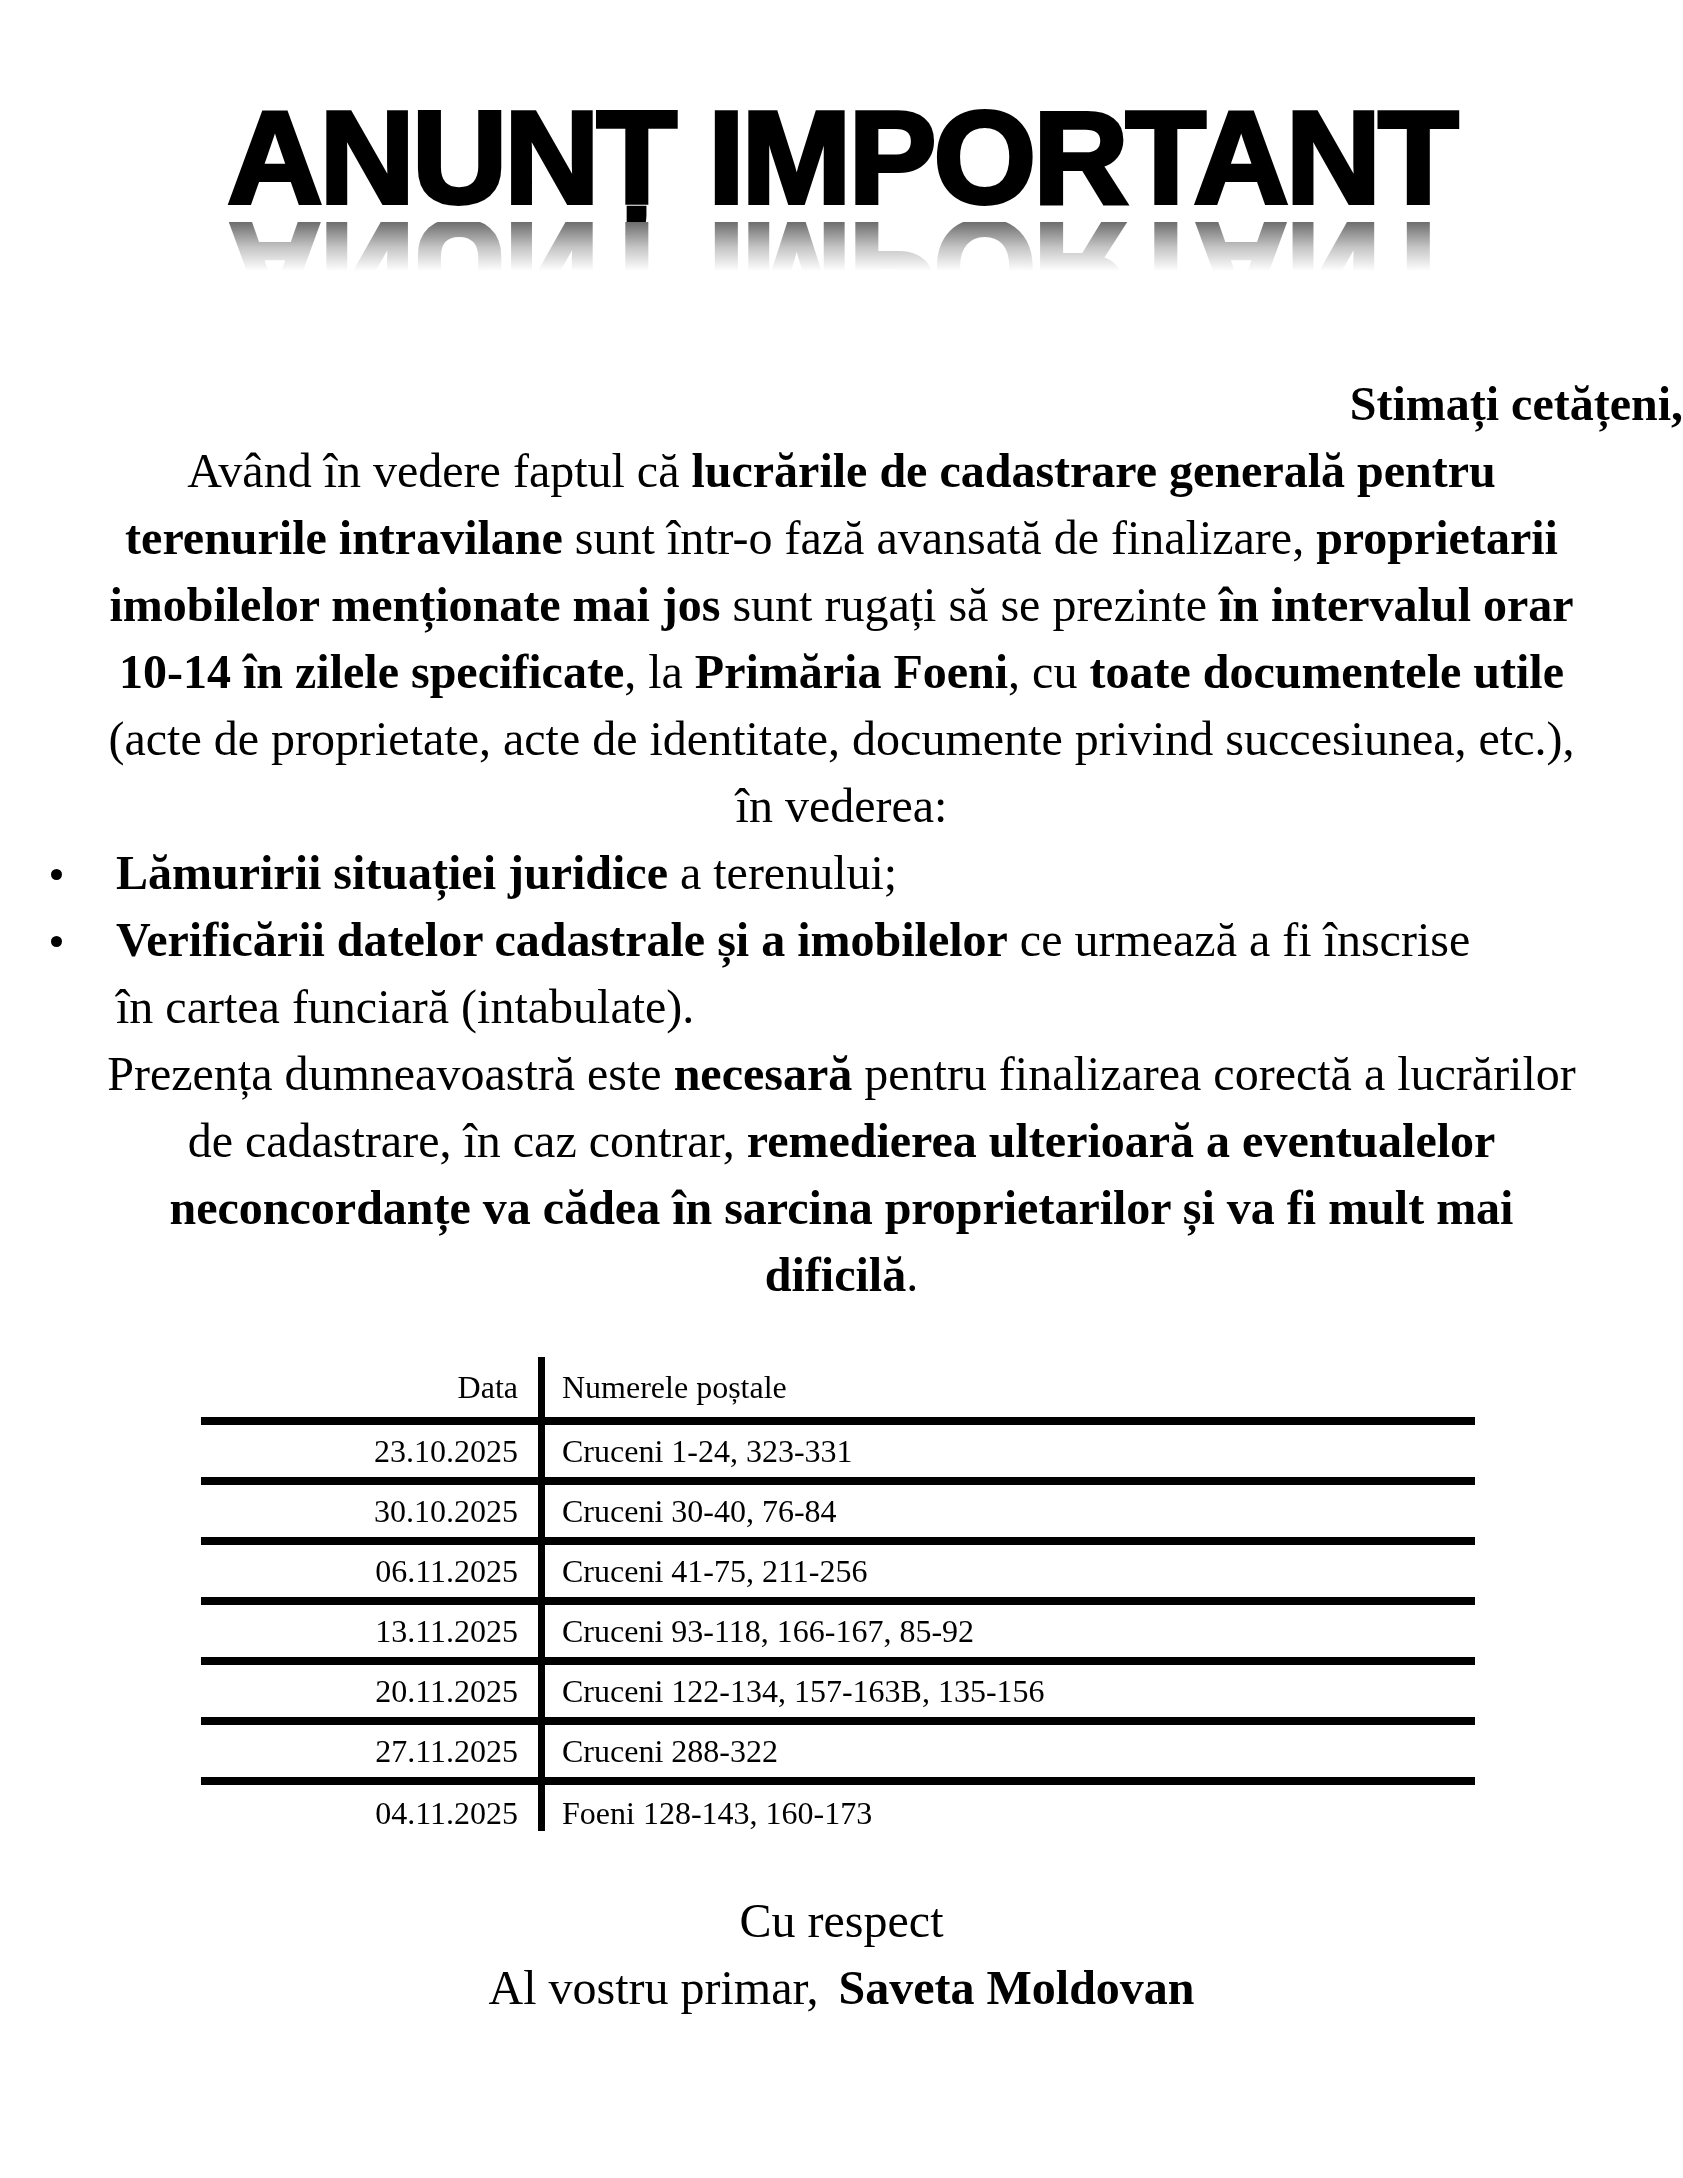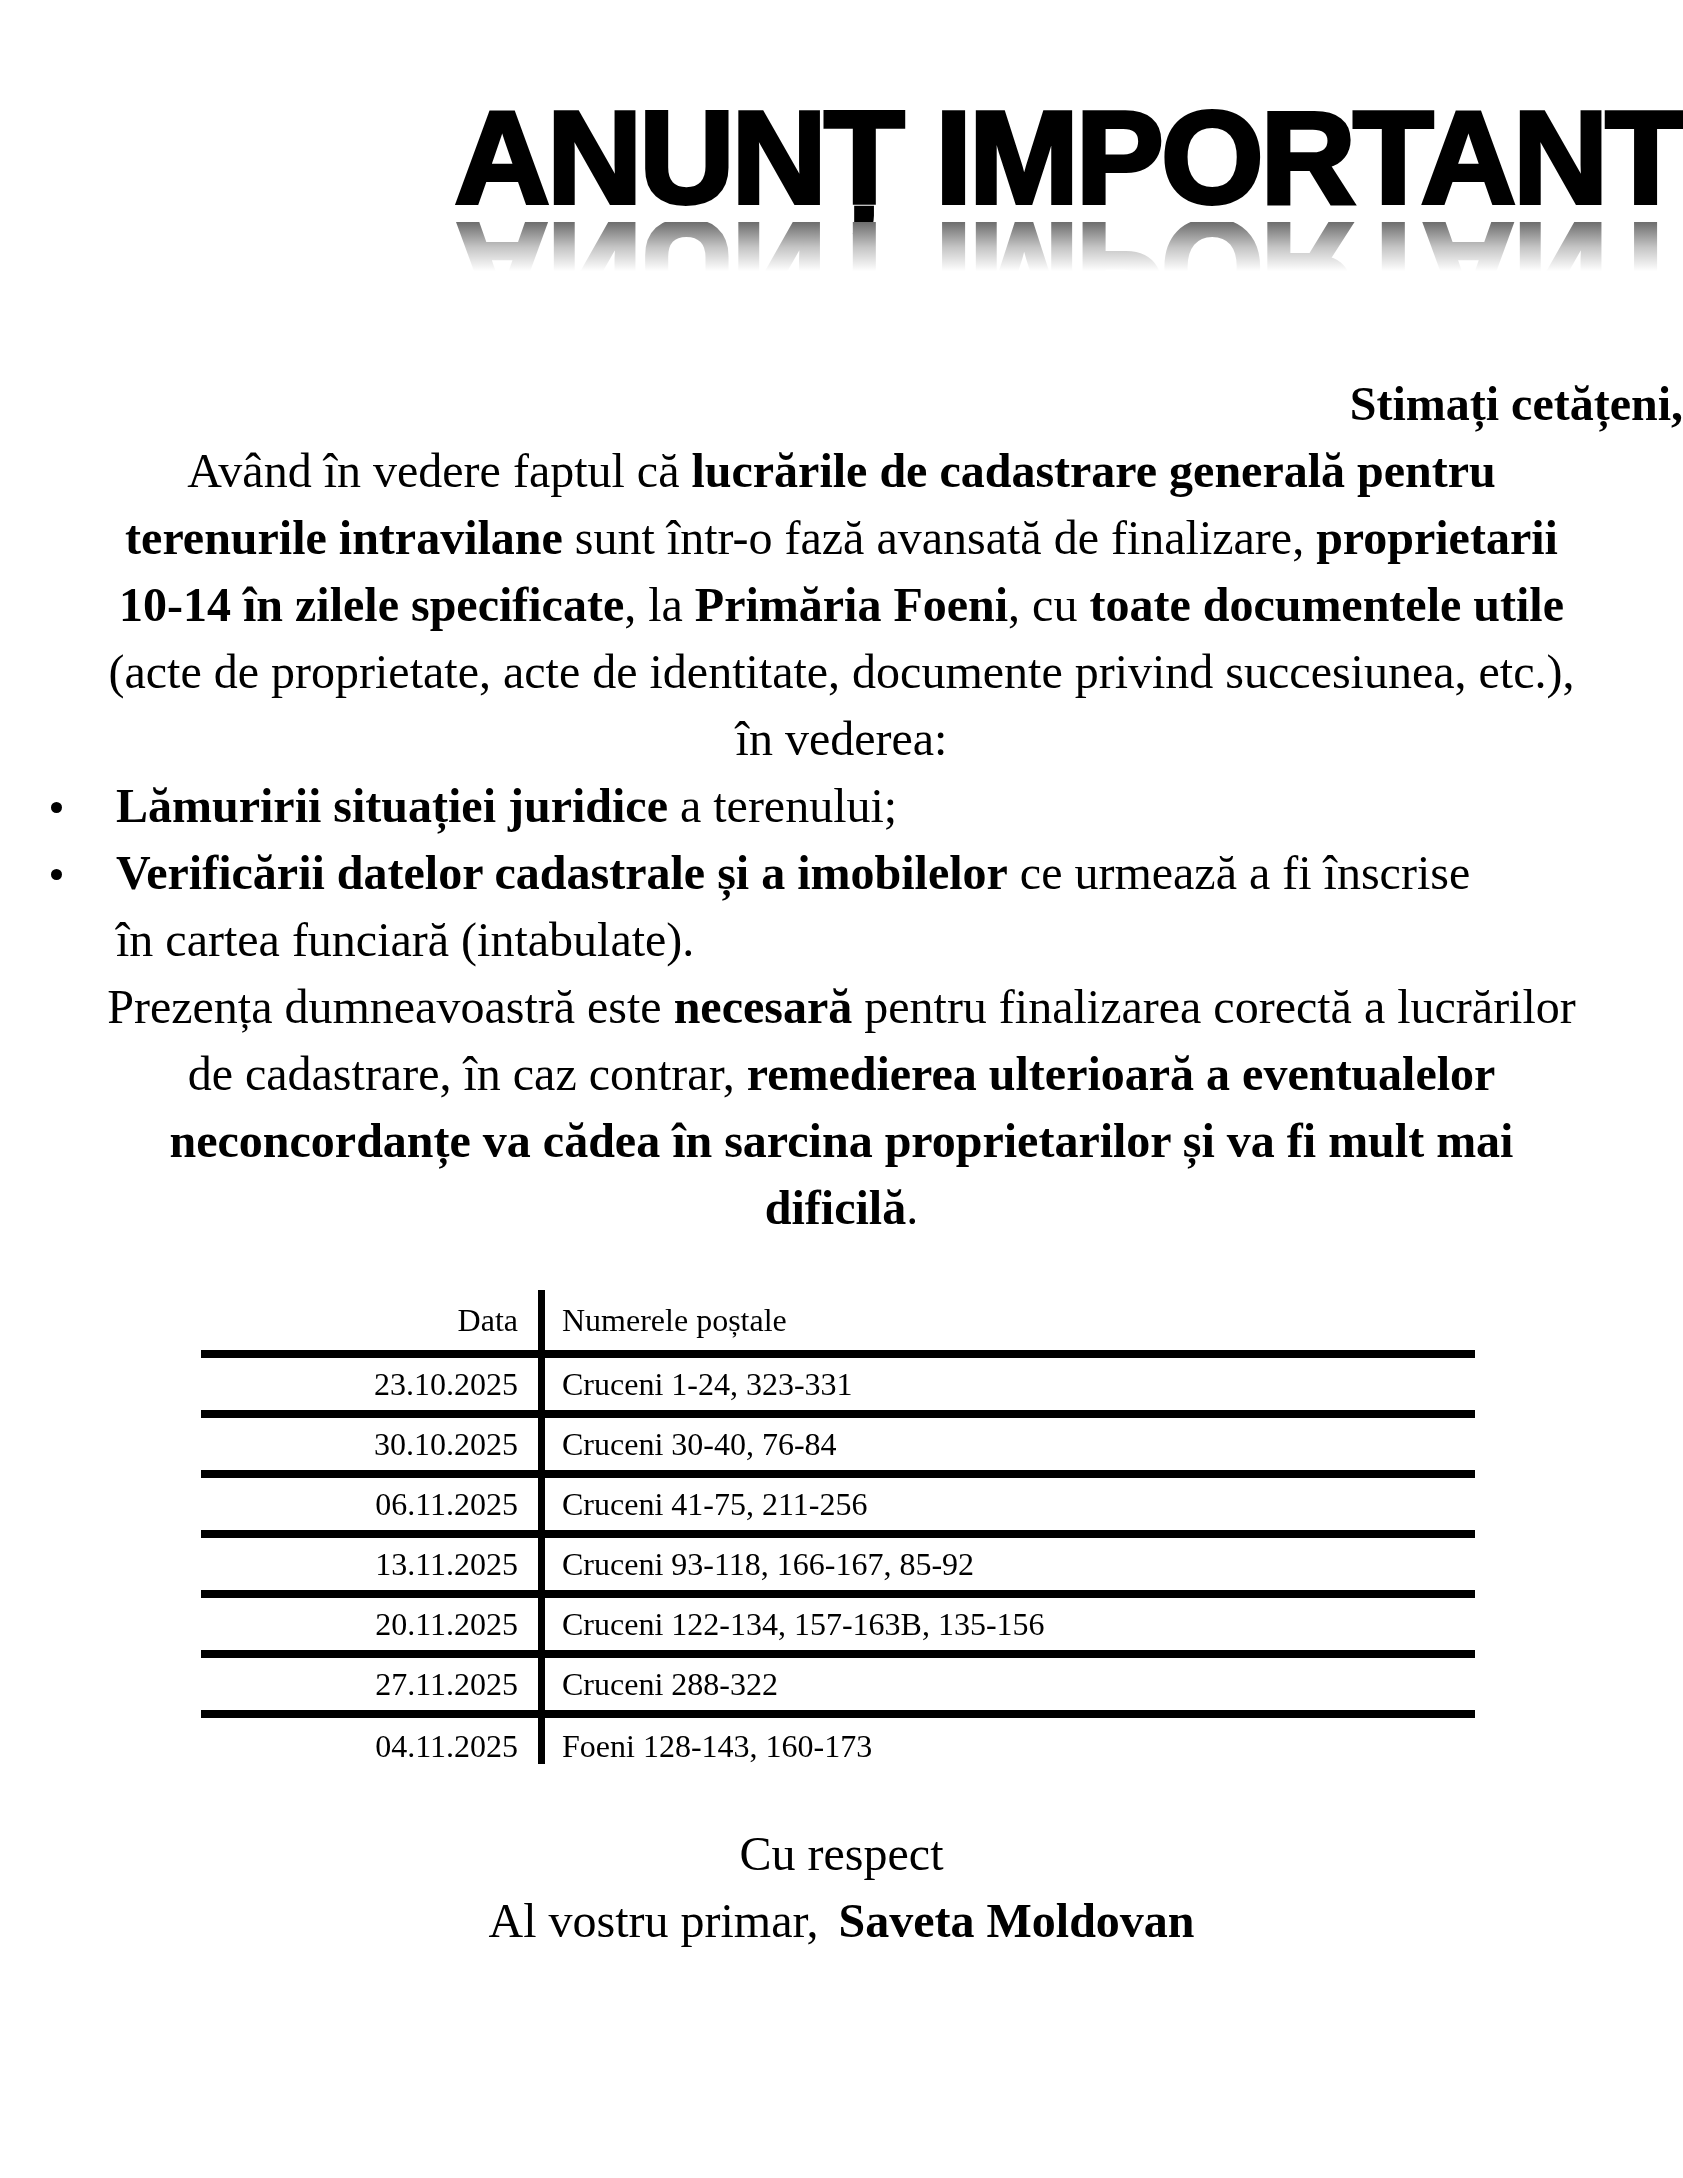--- a/index.html
+++ b/index.html
@@ -5,21 +5,21 @@
   html,body{margin:0;padding:0;background:#fff;}
   .page{
     position:relative;
     width:1683px;height:2178px;
     background:#ffffff;
     color:#000;
     font-family:"Liberation Serif", serif;
     overflow:hidden;
   }
   
-  .title-block{padding-top:93px;text-align:right;}
+  .title-block{padding-top:93px;text-align:center;}
   .big-title{
     font-family:"Liberation Sans", sans-serif;
     font-weight:700;
     font-size:132px;
     line-height:129px;
     letter-spacing:-3px;
     white-space:nowrap;
     -webkit-text-stroke:4px #000;
   }
   .reflection-wrap{position:relative;height:63px;overflow:hidden;}
@@ -81,20 +81,21 @@
     </div>
   </div>
 
   <div class="content">
 
     <div class="greeting">Stimați cetățeni,</div>
 
     <div class="para">
       <div class="line"><span>Având în vedere faptul că </span><span class="b">lucrările de cadastrare generală pentru</span></div>
       <div class="line"><span class="b">terenurile intravilane</span><span> sunt într-o fază avansată de finalizare, </span><span class="b">proprietarii</span></div>
+      <div class="line"><span class="b">imobilelor menționate mai jos</span><span> sunt rugați să se prezinte </span><span class="b">în intervalul orar</span></div>
       <div class="line"><span class="b">10-14 în zilele specificate</span><span>, la </span><span class="b">Primăria Foeni</span><span>, cu </span><span class="b">toate documentele utile</span></div>
       <div class="line"><span>(acte de proprietate, acte de identitate, documente privind succesiunea, etc.),</span></div>
       <div class="line"><span>în vederea:</span></div>
     </div>
 
     <div class="bullets">
       <div class="bullet-item">
         <span class="bullet-dot"></span>
         <div class="line"><span class="b">Lămuririi situației juridice</span><span> a terenului;</span></div>
       </div>

